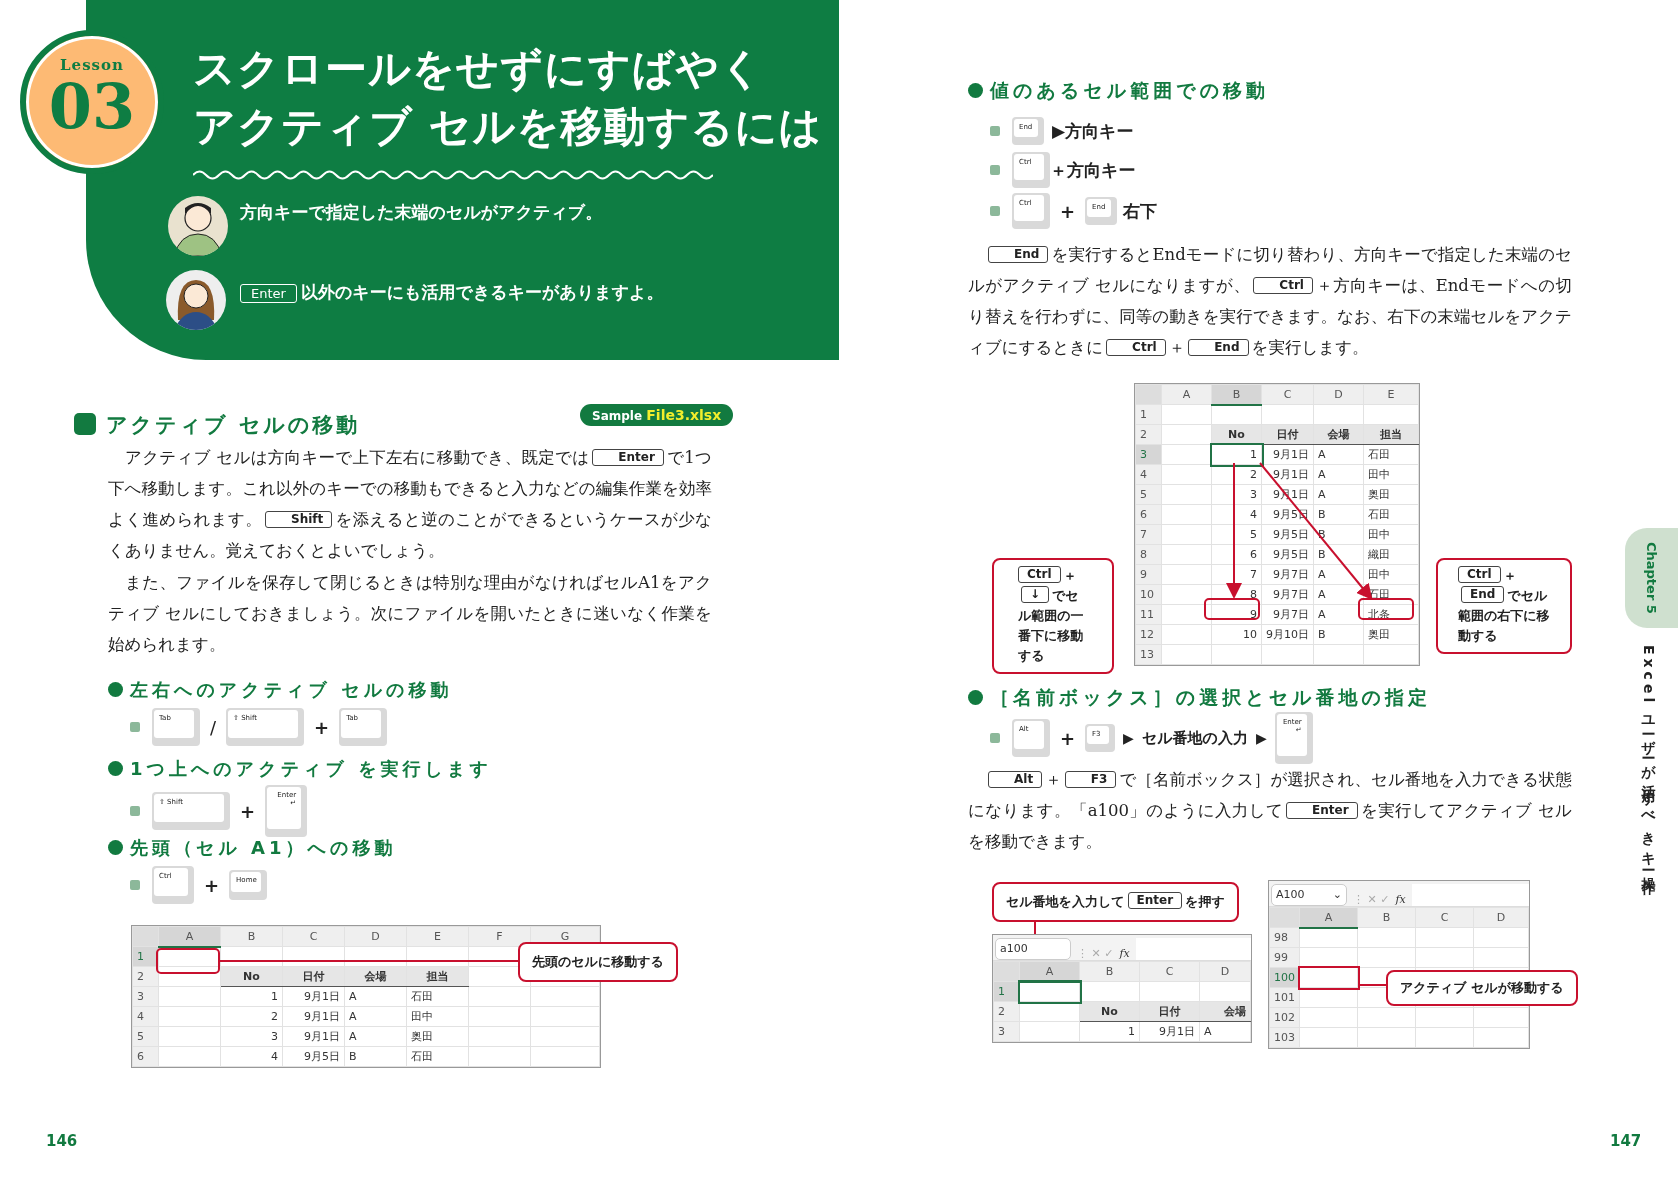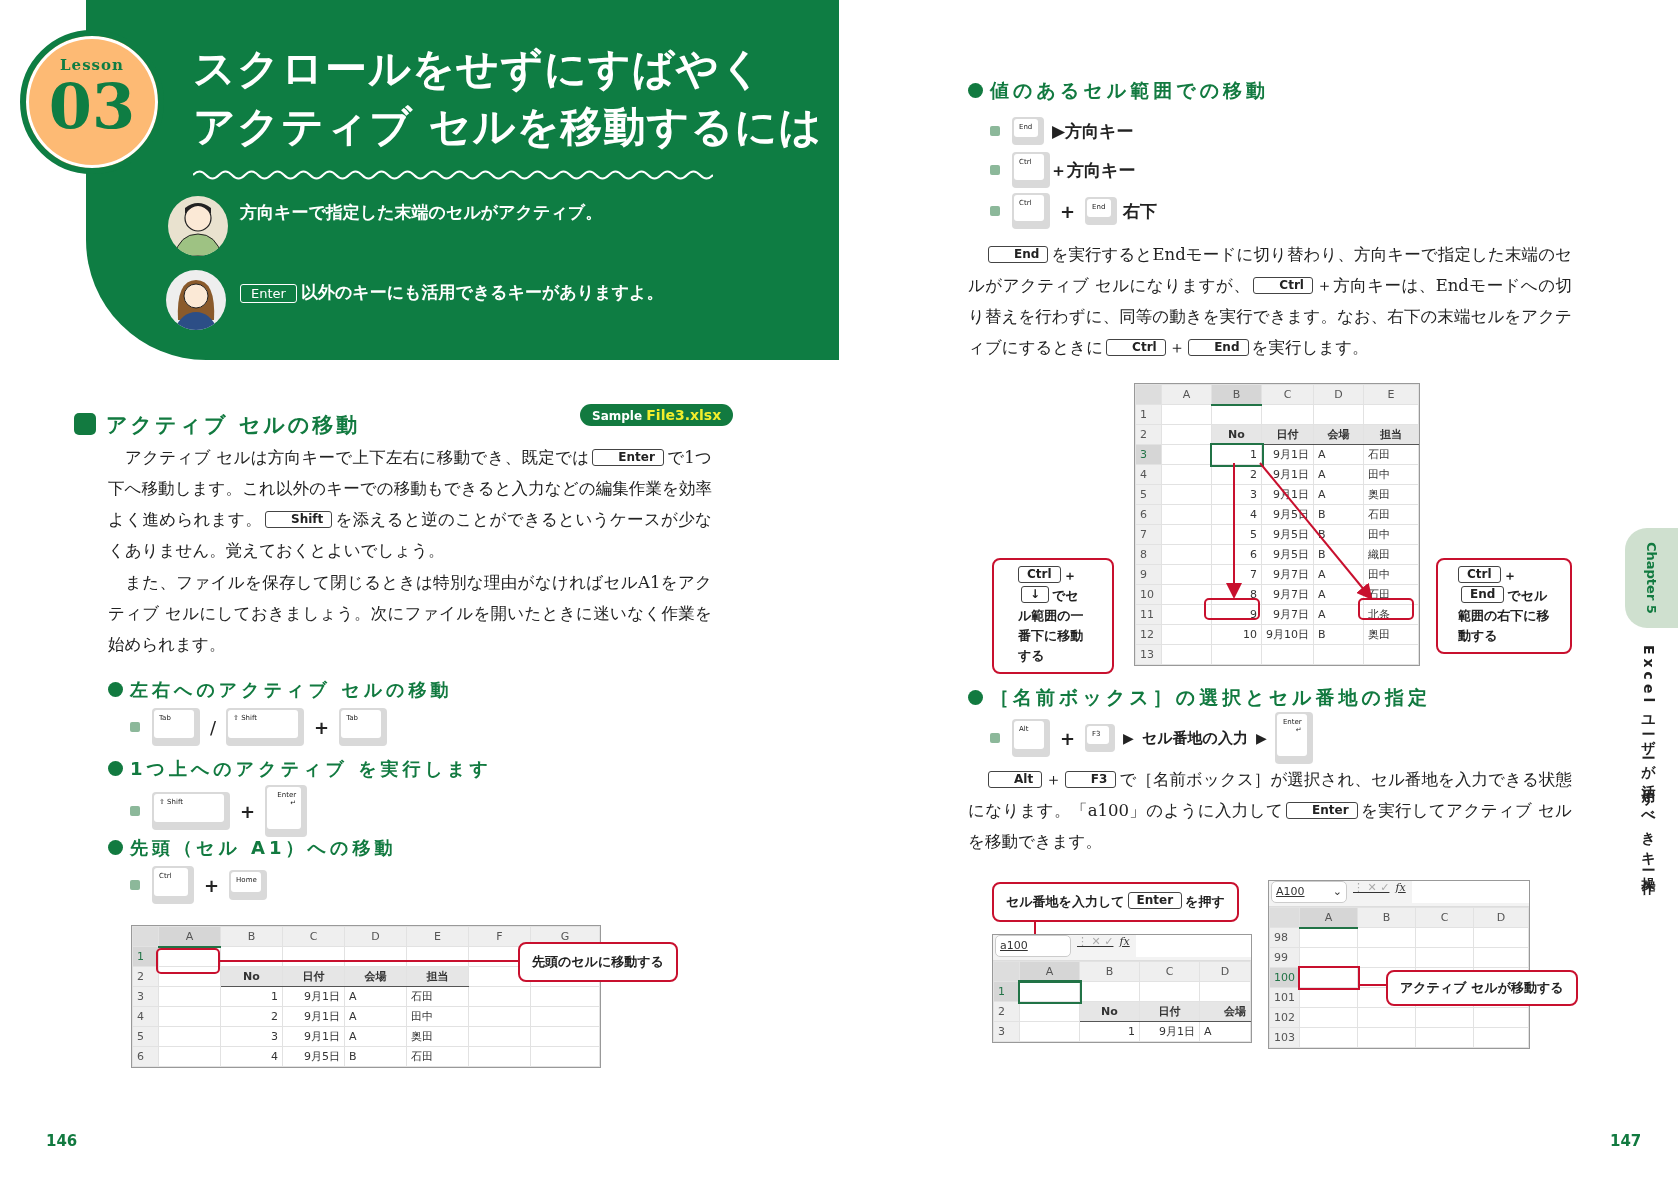--- a/index.html
+++ b/index.html
@@ -58,21 +58,21 @@
 
   .callout { border: 2px solid #c8102e; border-radius: 8px; background:#fff; font-family:"DejaVu Sans",sans-serif;
              font-weight:bold; font-size: 13px; color:#222; line-height: 20px; }
   .redbox { border: 2px solid #c8102e; border-radius: 5px; }
   .redline { background:#c8102e; }
 
   .tab { left: 1625px; top: 528px; width: 53px; height: 100px; background:#cfe0cf; border-top-left-radius: 22px; border-bottom-left-radius: 22px; }
   .tab span { writing-mode: vertical-rl; display:block; margin: 14px auto 0; color:#127a40; font-family:"DejaVu Sans",sans-serif; font-weight:bold; font-size: 13px; }
   .vtitle { left: 1640px; top: 645px; writing-mode: vertical-rl; font-family:"DejaVu Sans",sans-serif; font-weight:bold; font-size: 14px; letter-spacing: 4px; color:#222; }
   .pgnum { font-family:"DejaVu Sans",sans-serif; font-weight:bold; color:#127a40; font-size: 15px; }
-  .formula { display:flex; align-items:flex-start; background:#f3f3f3; height: 26px; border-bottom:1px solid #ddd;text-decoration:underline; }
+  .formula { display:flex; align-items:flex-end; background:#f3f3f3; height: 26px; border-bottom:1px solid #ddd; }
   .namebox { background:#fff; border:1px solid #ccc; height: 22px; font-size: 11px; line-height: 20px; padding: 0 4px; }
 </style>
 </head>
 <body>
 
 <div class="abs hdr"></div>
 
 <div class="abs lesson-circle">
   <span class="lbl">Lesson</span>
   <span class="num">03</span>

